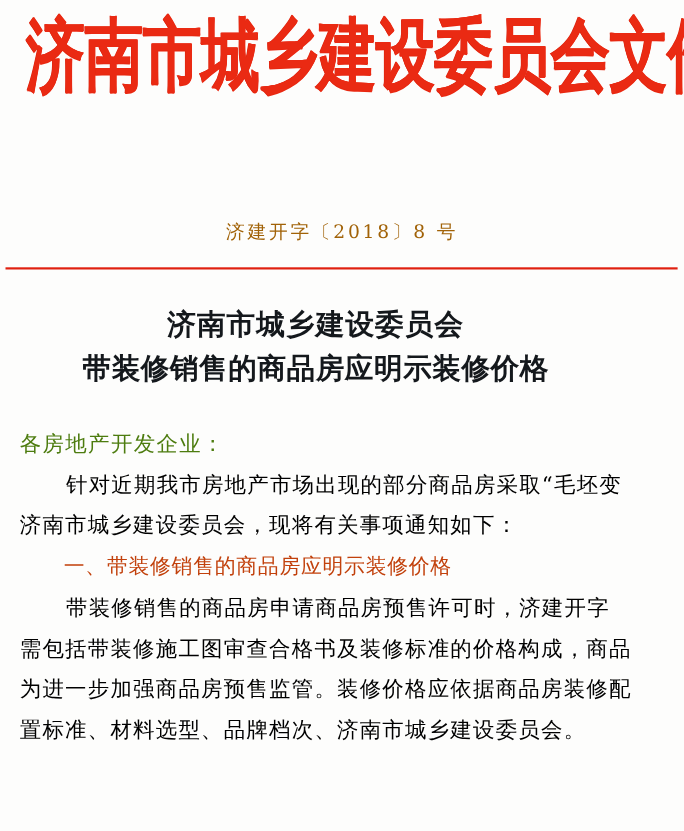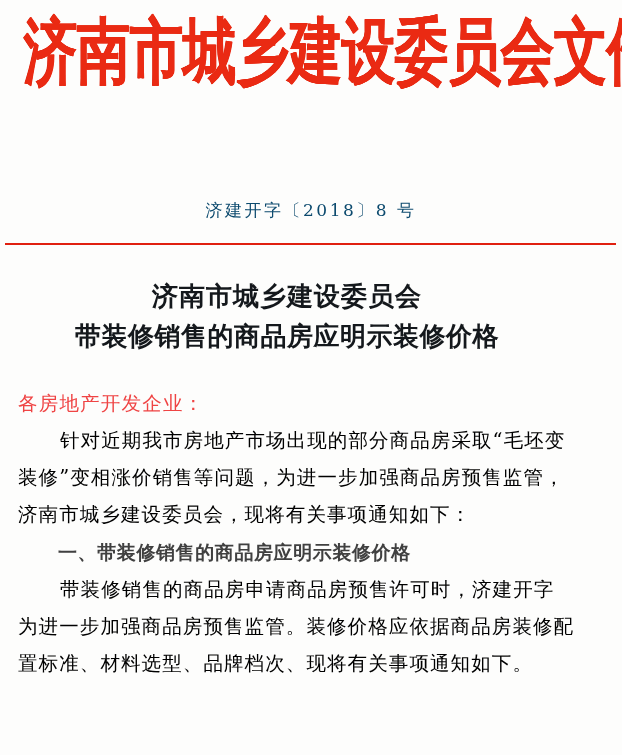--- a/index.html
+++ b/index.html
@@ -49,21 +49,21 @@
 
   
   .doc-number {
     position: absolute;
     left: 0;
     top: 199px;
     width: 622px;
     text-align: center;
     font-family: "DejaVu Serif", serif;
     font-size: 17px;
-    color: #0c4a6e;
+    color: #a16207;
     letter-spacing: 2.5px;
   }
 
   
   .red-rule {
     position: absolute;
     left: 5px;
     top: 243px;
     width: 611px;
     height: 2px;
@@ -95,40 +95,40 @@
   .body-block {
     position: absolute;
     left: 18px;
     top: 385px;
     width: 590px;
   }
   .salutation {
     font-family: "DejaVu Serif", serif;
     font-size: 19.5px;
     line-height: 37px;
-    color: #ef4444;
+    color: #4d7c0f;
     letter-spacing: 1.2px;
   }
   .para-line {
     font-family: "DejaVu Serif", serif;
     font-size: 19.5px;
     line-height: 37px;
     color: #000000;
     letter-spacing: 1.1px;
     white-space: nowrap;
   }
   .para-line.indent {
     padding-left: 42px;
   }
   .section-heading {
     font-family: "DejaVu Sans", sans-serif;
-    font-weight: 700;
+    font-weight: 400;
     font-size: 19px;
     line-height: 38px;
-    color: #404040;
+    color: #c2410c;
     letter-spacing: 0.6px;
     padding-left: 40px;
     white-space: nowrap;
   }
 </style>
 </head>
 <body>
 
 <div id="page">
 
@@ -143,24 +143,24 @@
   <div class="title-block">
     <div class="title-line title-line-1">济南市城乡建设委员会</div>
     <div class="title-line title-line-2">带装修销售的商品房应明示装修价格</div>
   </div>
 
   <div class="body-block">
 
     <div class="salutation">各房地产开发企业：</div>
 
     <div class="para-line indent">针对近期我市房地产市场出现的部分商品房采取“毛坯变</div>
-    <div class="para-line">装修”变相涨价销售等问题，为进一步加强商品房预售监管，</div>
     <div class="para-line">济南市城乡建设委员会，现将有关事项通知如下：</div>
 
     <div class="section-heading">一、带装修销售的商品房应明示装修价格</div>
 
     <div class="para-line indent">带装修销售的商品房申请商品房预售许可时，济建开字</div>
+    <div class="para-line">需包括带装修施工图审查合格书及装修标准的价格构成，商品</div>
     <div class="para-line">为进一步加强商品房预售监管。装修价格应依据商品房装修配</div>
-    <div class="para-line">置标准、材料选型、品牌档次、现将有关事项通知如下。</div>
+    <div class="para-line">置标准、材料选型、品牌档次、济南市城乡建设委员会。</div>
 
   </div>
 
 </div>
 
 </body></html>

